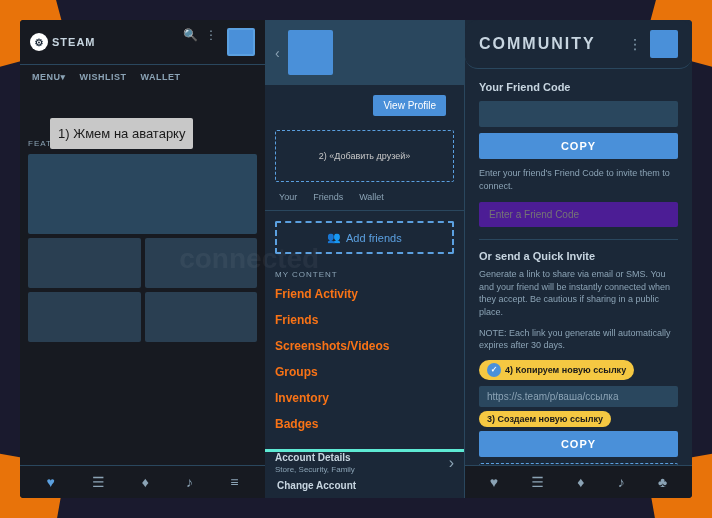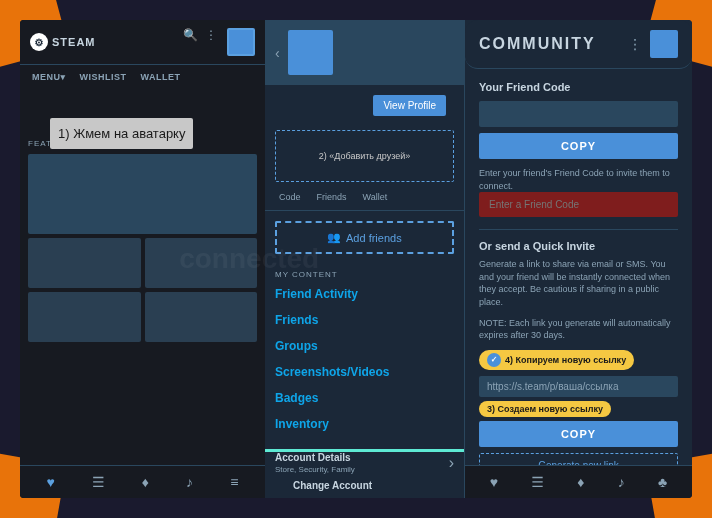--- a/index.html
+++ b/index.html
@@ -275,21 +275,21 @@
       font-size: 8px;
       letter-spacing: 1px;
       padding: 6px 10px 2px;
     }
 
     .content-items {
       display: flex;
       flex-direction: column;
     }
     .content-item {
-      color: #0ea5e9;
+      color: #f97316;
       font-size: 12px;
       padding: 6px 10px;
       cursor: pointer;
       font-weight: bold;
     }
 
     .account-section {
       margin-top: 12px;
       border-top: 3px solid #5eead4;
       padding: 0 10px;
@@ -303,21 +303,21 @@
     .account-subtitle {
       color: #8ba3b5;
       font-size: 8px;
       display: flex;
       justify-content: space-between;
     }
     .change-account {
       color: #c7d5e0;
       font-size: 10px;
       font-weight: bold;
-      padding: 6px 28px;
+      padding: 6px 12px;
       cursor: pointer;
     }
 
     
     .right-panel {
       flex: 1;
       background: #1b2838;
       display: flex;
       flex-direction: column;
       overflow: hidden;
@@ -392,25 +392,26 @@
       font-weight: bold;
       letter-spacing: 1px;
       cursor: pointer;
       margin-bottom: 8px;
     }
 
     .invite-description {
       color: #8ba3b5;
       font-size: 9px;
       line-height: 1.4;
+      margin-bottom: 10px;
     }
 
     .enter-code-input {
       width: 100%;
-      background: #7f1d1d;
+      background: #4c1d95;
       border: none;
       color: #8ba3b5;
       padding: 7px 10px;
       font-size: 10px;
       border-radius: 2px;
       margin-bottom: 12px;
       outline: none;
     }
 
     .divider {
@@ -608,39 +609,39 @@
       <div class="profile-avatar"></div>
     </div>
 
     <div style="display:flex; justify-content:flex-end; padding: 4px 8px;">
       <div class="view-profile-btn">View Profile</div>
     </div>
 
     <div class="step2-label">2) «Добавить друзей»</div>
 
     <div class="profile-tabs">
-      <span class="profile-tab">Code</span>
+      <span class="profile-tab">Your</span>
       <span class="profile-tab">Friends</span>
       <span class="profile-tab">Wallet</span>
     </div>
 
     <div class="add-friends-btn">
       <span>👥</span>
       <span>Add friends</span>
     </div>
 
     <div class="my-content-label">MY CONTENT</div>
 
     <div class="content-items">
       <div class="content-item">Friend Activity</div>
       <div class="content-item">Friends</div>
+      <div class="content-item">Screenshots/Videos</div>
       <div class="content-item">Groups</div>
-      <div class="content-item">Screenshots/Videos</div>
+      <div class="content-item">Inventory</div>
       <div class="content-item">Badges</div>
-      <div class="content-item">Inventory</div>
     </div>
 
     <div class="account-section">
       <div style="display:flex; justify-content:space-between; align-items:center;">
         <div>
           <div class="account-title">Account Details</div>
           <div class="account-subtitle">
             <span>Store, Security, Family</span>
           </div>
         </div>

